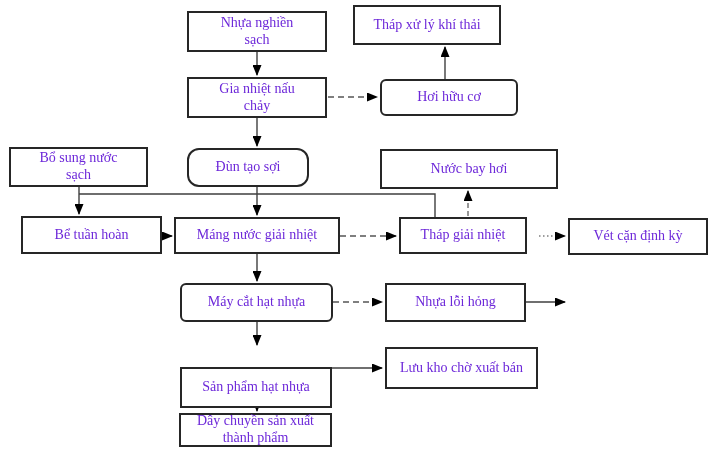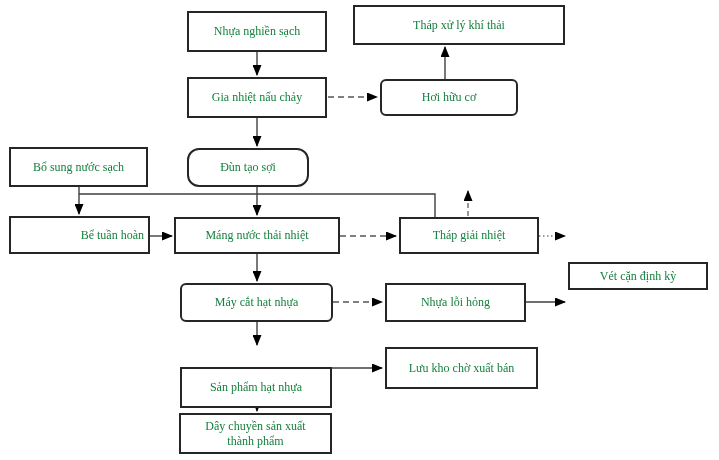--- a/index.html
+++ b/index.html
@@ -18,43 +18,43 @@
   }
   .node {
     position: absolute;
     box-sizing: border-box;
     background: #ffffff;
     border: 2px solid #262626;
     display: flex;
     align-items: center;
     justify-content: center;
     text-align: center;
-    font-size: 12px;
+    font-size: 14px;
     line-height: 1.2;
-    color: #15803d;
+    color: #6d28d9;
     padding: 0 4px;
   }
   
   .n1  { left:187px; top:11px;  width:140px; height:41px; padding:0 20px; }
-  .n2  { left:353px; top:5px;   width:212px; height:40px; }
+  .n2  { left:353px; top:5px;   width:148px; height:40px; }
   .n3  { left:187px; top:77px;  width:140px; height:41px; padding:0 18px; }
   .n4  { left:380px; top:79px;  width:138px; height:37px;border-radius:6px; }
   .n5  { left:9px;   top:147px; width:139px; height:40px; padding:0 16px; }
   .n6  { left:187px; top:148px; width:122px; height:39px;border-radius:12px; }
   .n7  { left:380px; top:149px; width:178px; height:40px; }
-  .n8  { left:9px;   top:216px; width:141px; height:38px;justify-content:flex-end; }
+  .n8  { left:21px;   top:216px; width:141px; height:38px; }
   .n9  { left:174px; top:217px; width:166px; height:37px; }
-  .n10 { left:399px; top:217px; width:140px; height:37px;font-family:Liberation Serif, serif; }
-  .n11 { left:568px; top:218px; width:140px; height:28px;margin-top:44px; }
+  .n10 { left:399px; top:217px; width:128px; height:37px;font-family:Liberation Serif, serif; }
+  .n11 { left:568px; top:218px; width:140px; height:37px; }
   .n12 { left:180px; top:283px; width:153px; height:39px;border-radius:6px; }
   .n13 { left:385px; top:283px; width:141px; height:39px; }
   .n14 { left:568px; top:282px; width:142px; height:37px; }
   .n15 { left:180px; top:347px; width:152px; height:41px;margin-top:20px; }
-  .n16 { left:385px; top:347px; width:153px; height:42px; padding:0 18px; }
-  .n17 { left:179px; top:413px; width:153px; height:41px; padding:12px 12px; }
+  .n16 { left:385px; top:347px; width:153px; height:42px; padding:0 10px; }
+  .n17 { left:179px; top:413px; width:153px; height:34px; padding:12px 12px; }
 </style>
 </head>
 <body>
 
 <div class="canvas">
 
   <svg class="wires" viewBox="0 0 719 460">
     <defs>
       <marker id="ah" markerWidth="11" markerHeight="9" refX="10" refY="4.5" orient="auto" markerUnits="userSpaceOnUse">
         <path d="M0,0 L11,4.5 L0,9 Z" fill="#000000"></path>
@@ -107,25 +107,28 @@
     </div>
   <div class="node n4">
       <span>Hơi hữu cơ</span>
     </div>
   <div class="node n5">
       <span>Bổ sung nước sạch</span>
     </div>
   <div class="node n6">
       <span>Đùn tạo sợi</span>
     </div>
+  <div class="node n7">
+      <span>Nước bay hơi</span>
+    </div>
   <div class="node n8">
       <span>Bể tuần hoàn</span>
     </div>
   <div class="node n9">
-      <span>Máng nước thải nhiệt</span>
+      <span>Máng nước giải nhiệt</span>
     </div>
   <div class="node n10">
       <span>Tháp giải nhiệt</span>
     </div>
   <div class="node n11">
       <span>Vét cặn định kỳ</span>
     </div>
   <div class="node n12">
       <span>Máy cắt hạt nhựa</span>
     </div>

